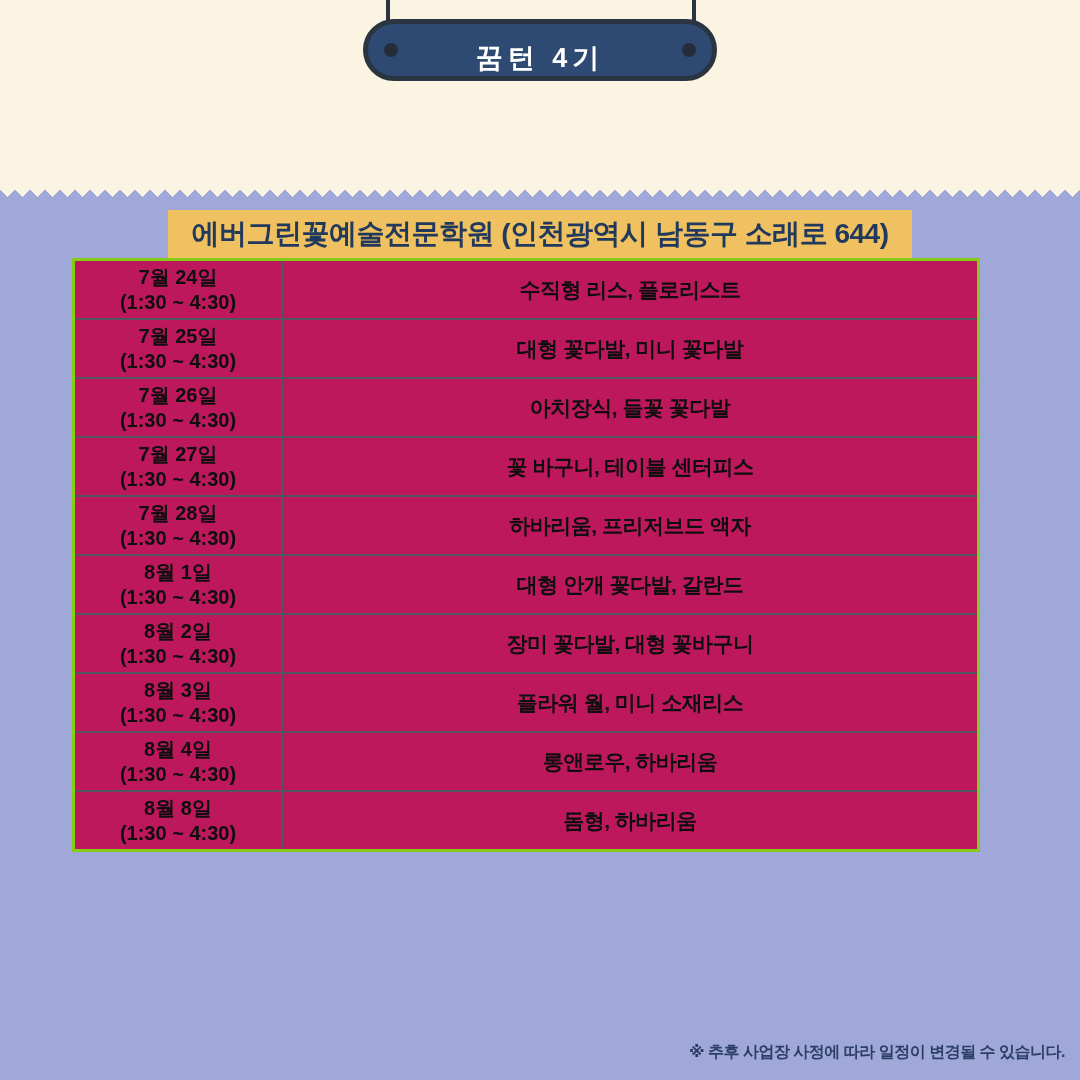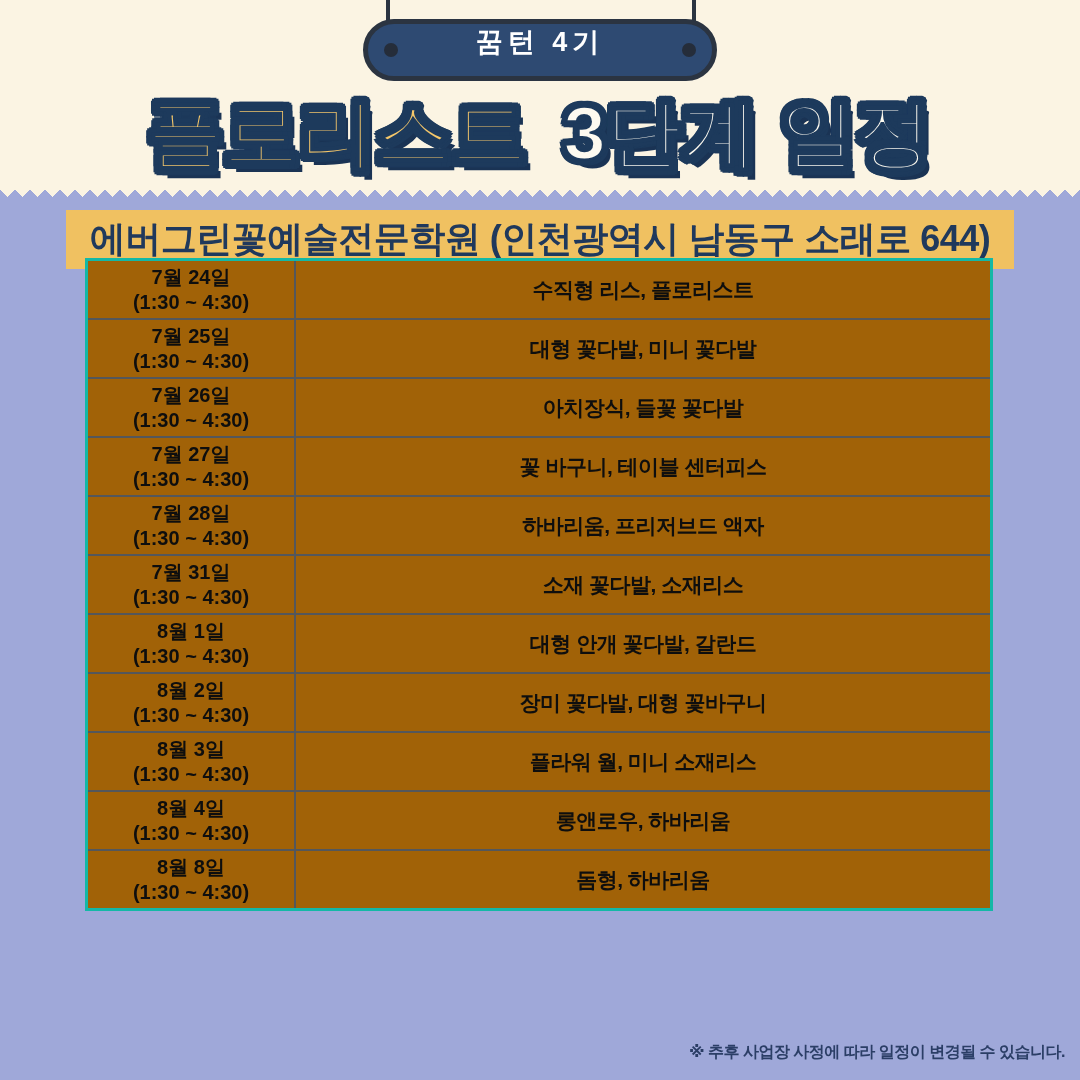--- a/index.html
+++ b/index.html
@@ -24,21 +24,21 @@
     background-repeat:repeat-x;
   }
   
   .string{position:absolute;top:0;width:4px;height:50px;background:#2b3441;z-index:1;}
   .string-left{left:386px;}
   .string-right{left:692px;}
   
   .badge{
     position:absolute;top:19px;left:50%;transform:translateX(-50%);
     width:344px;height:52px;background:#2e4a72;border:5px solid #2b3441;
-    border-radius:34px;display:flex;align-items:flex-start;justify-content:center;z-index:2;
+    border-radius:34px;display:flex;align-items:flex-end;justify-content:center;z-index:2;
   }
   .badge-label{color:#ffffff;font-size:27px;font-weight:bold;letter-spacing:5px;}
   .pin{position:absolute;top:50%;transform:translateY(-50%);width:14px;height:14px;border-radius:50%;background:#252d3a;}
   .pin-left{left:16px;}
   .pin-right{right:16px;}
   
   .title{
     position:absolute;top:84px;left:0;width:100%;margin:0;text-align:center;
     font-size:75px;font-weight:900;letter-spacing:1px;z-index:1;white-space:nowrap;
   }
@@ -51,26 +51,26 @@
       -3px -6px 0 #1d3a5c, 3px -6px 0 #1d3a5c, -3px 6px 0 #1d3a5c, 3px 6px 0 #1d3a5c,
       -6px -3px 0 #1d3a5c, 6px -3px 0 #1d3a5c, -6px 3px 0 #1d3a5c, 6px 3px 0 #1d3a5c,
       8px 9px 0 #1a3354;
   }
   .t-yellow{color:#f5c76a;}
   .t-white{color:#fdfaf0;margin-left:14px;}
   
   .banner-wrap{position:absolute;top:210px;left:0;width:100%;text-align:center;z-index:1;}
   .banner{
     display:inline-block;background:#f0c161;color:#20395c;
-    font-size:36px;font-weight:bold;padding:5px 24px;letter-spacing:-0.5px;white-space:nowrap;
+    font-size:28px;font-weight:bold;padding:5px 24px;letter-spacing:-0.5px;white-space:nowrap;
   }
   
   .schedule{
-    position:absolute;top:258px;left:85px;width:908px;z-index:1;
-    border-collapse:collapse;background:#a16207;border:3px solid #14b8a6;table-layout:fixed;
+    position:absolute;top:258px;left:72px;width:908px;z-index:1;
+    border-collapse:collapse;background:#be185d;border:3px solid #84cc16;table-layout:fixed;
   }
   .schedule td{
     border:2px solid #53575c;height:57px;text-align:center;vertical-align:middle;
     color:#0e0e0e;font-weight:bold;padding:0;
   }
   .schedule td.date{width:206px;font-size:20px;line-height:1.22;}
   .schedule td.content{font-size:21px;letter-spacing:-0.5px;}
   
   .footer{
     position:absolute;top:1042px;right:15px;z-index:1;
@@ -87,24 +87,20 @@
 
   <div class="string string-left"></div>
   <div class="string string-right"></div>
 
   <div class="badge">
     <span class="pin pin-left"></span>
     <span class="badge-label">꿈턴 4기</span>
     <span class="pin pin-right"></span>
   </div>
 
-  <h1 class="title">
-    <span class="t-yellow">플로리스트</span>
-    <span class="t-white">3단계 일정</span>
-  </h1>
 
   <div class="banner-wrap">
     <span class="banner">에버그린꽃예술전문학원 (인천광역시 남동구 소래로 644)</span>
   </div>
 
   <table class="schedule">
     <tbody>
     <tr>
       <td class="date">
         <div>7월 24일</div>
@@ -138,27 +134,20 @@
     </tr>
 
     <tr>
       <td class="date">
         <div>7월 28일</div>
         <div>(1:30 ~ 4:30)</div>
       </td>
       <td class="content">하바리움, 프리저브드 액자</td>
     </tr>
 
-    <tr>
-      <td class="date">
-        <div>7월 31일</div>
-        <div>(1:30 ~ 4:30)</div>
-      </td>
-      <td class="content">소재 꽃다발, 소재리스</td>
-    </tr>
 
     <tr>
       <td class="date">
         <div>8월 1일</div>
         <div>(1:30 ~ 4:30)</div>
       </td>
       <td class="content">대형 안개 꽃다발, 갈란드</td>
     </tr>
 
     <tr>

